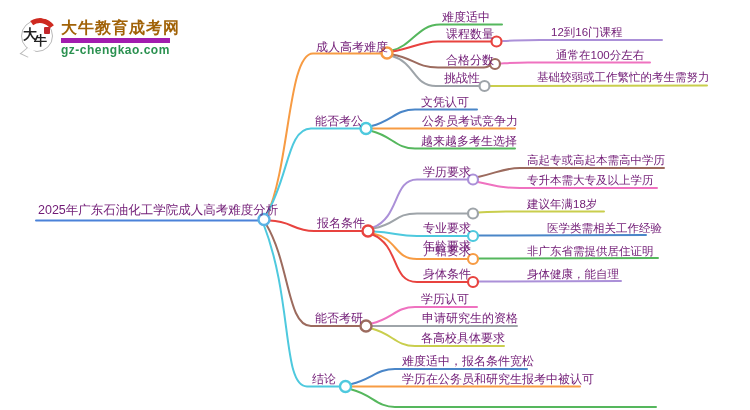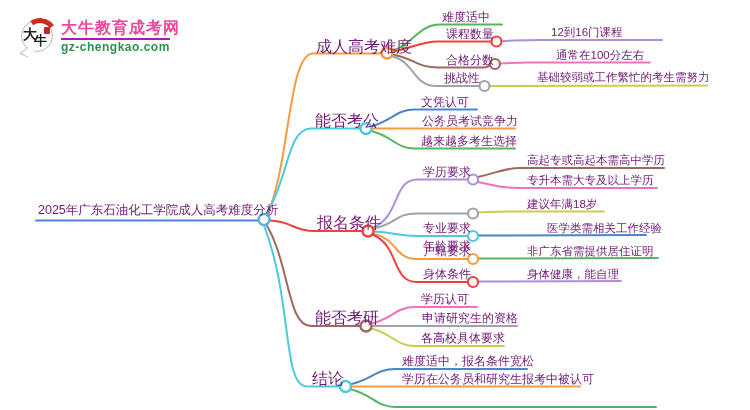--- a/index.html
+++ b/index.html
@@ -3,41 +3,41 @@
 <meta charset="utf-8">
 <style>
   html,body{margin:0;padding:0;background:#ffffff;}
   .stage{
     position:relative;width:750px;height:410px;overflow:hidden;background:#ffffff;
     font-family:"Liberation Sans","DejaVu Sans",sans-serif;color:#3b3b3b;
   }
   svg{position:absolute;left:0;top:0;}
   .lbl{position:absolute;white-space:nowrap;line-height:14px;color:#701a75;}
   .s-root{font-size:12.5px;}
-  .s-branch{font-size:16px;}
+  .s-branch{font-size:12px;}
   .s-child{font-size:12px;}
   .s-gchild{font-size:11.5px;}
   
   .logo{position:absolute;left:20px;top:18px;display:flex;align-items:flex-start;}
   .logo-icon{position:relative;width:36px;height:38px;}
   .bubble{position:absolute;left:1px;top:2px;width:30px;height:30px;border:1.5px solid #b9b9b9;
     border-radius:50%;background:#fff;}
   .hat{position:absolute;left:3px;top:0px;width:24px;height:24px;border:5px solid transparent;
     border-top-color:#ce2a20;border-radius:50%;transform:rotate(10deg);}
   .char1{position:absolute;left:3px;top:8px;font-size:14px;font-weight:bold;
     font-family:"Liberation Serif","DejaVu Serif",serif;color:#222;}
   .char2{position:absolute;left:14px;top:14px;font-size:13px;font-weight:bold;
     font-family:"Liberation Serif","DejaVu Serif",serif;color:#222;}
   .seal{position:absolute;left:24px;top:9px;width:6px;height:7px;background:#c3272b;border-radius:1px;}
   .tail{position:absolute;left:3px;top:30px;width:8px;height:8px;background:#fff;
     border-left:1.5px solid #b9b9b9;border-bottom:1.5px solid #b9b9b9;transform:rotate(25deg) skewX(-25deg);}
   .logo-text{margin-left:5px;}
-  .site-name{font-size:16px;font-weight:bold;color:#ec4899;letter-spacing:1px;line-height:19px;}
+  .site-name{font-size:16px;font-weight:bold;color:#a16207;letter-spacing:1px;line-height:19px;}
   .site-url{display:inline-block;font-size:12px;font-weight:bold;color:#2b9150;letter-spacing:.5px;
-    border-top:2px solid #a21caf;padding-top:1px;margin-top:1px;line-height:12px;}
+    border-top:5px solid #a21caf;padding-top:1px;margin-top:1px;line-height:12px;}
 </style>
 </head>
 <body>
 
 <div class="stage">
 
   <svg width="750" height="410" viewBox="0 0 750 410" fill="none" stroke-width="2" stroke-linecap="round">
 
     <line x1="36" y1="220.5" x2="258" y2="220.5" stroke="#4A82D9"></line>
 

